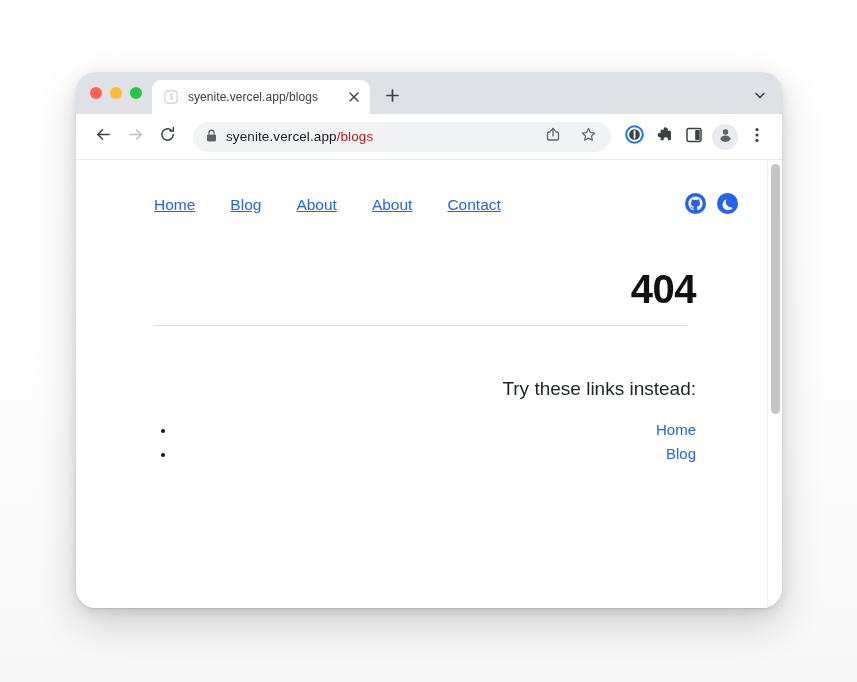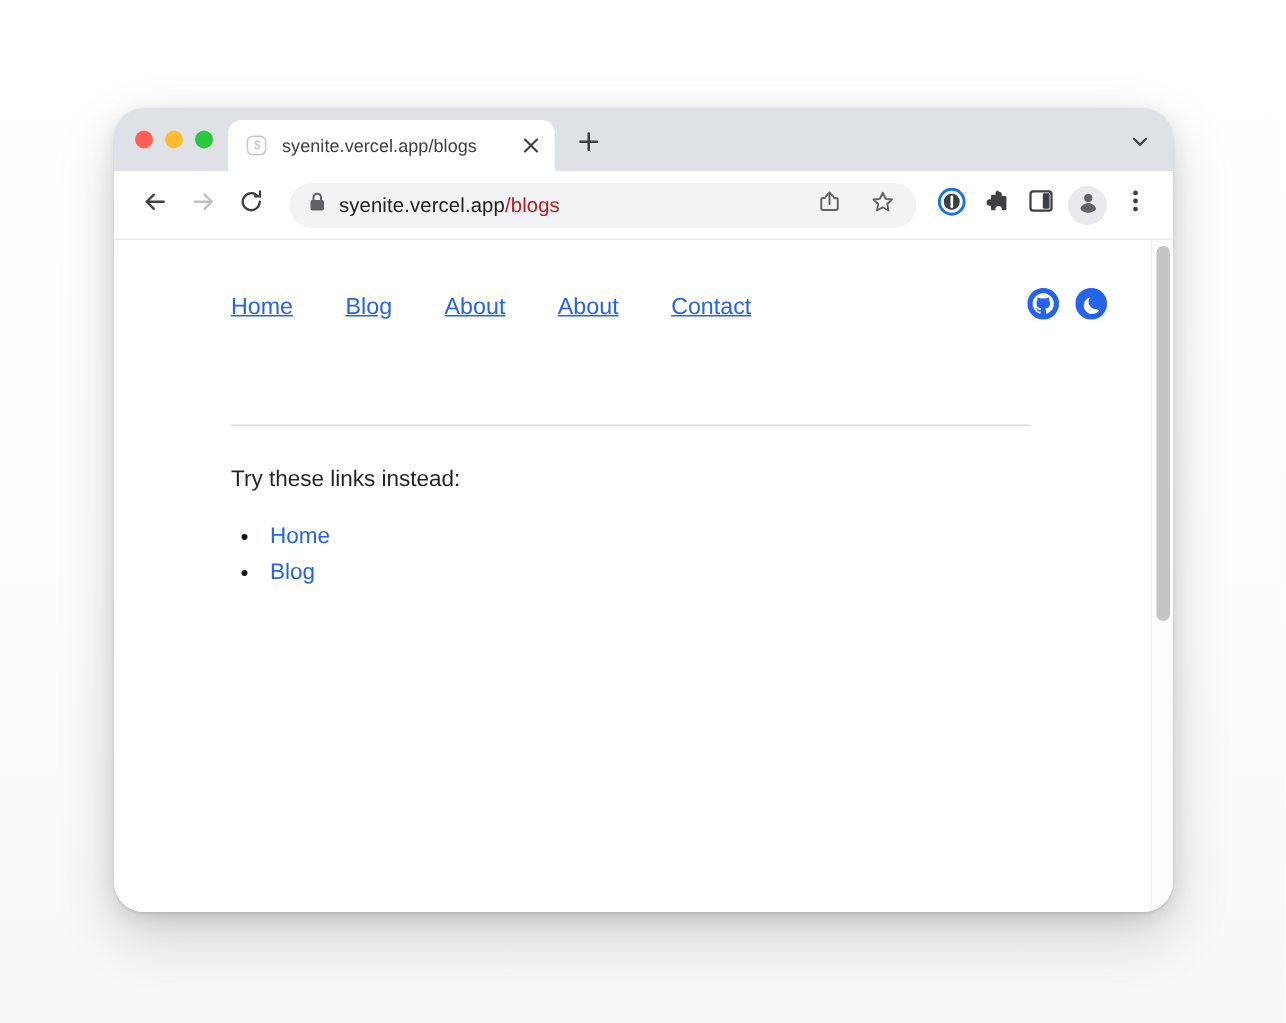--- a/index.html
+++ b/index.html
@@ -170,20 +170,21 @@
     flex: 1;
     background: #ffffff;
     position: relative;
     overflow: hidden;
     display: flex;
   }
   #page {
     flex: 1;
     position: relative;
     padding: 0;
+    text-align: right;
   }
 
   
   #scrollbar-track {
     width: 15px;
     flex: 0 0 15px;
     background: #fdfdfd;
     border-left: 1px solid #f0f0f0;
     position: relative;
   }
@@ -246,22 +247,22 @@
     background: #d9dce0;
     border: 0;
   }
   #error-message {
     margin-top: 23px;
     font-size: 19px;
     color: #4b5563;
     font-weight: 400;
   }
   #suggestion-text {
-    margin-top: 27px;
-    font-size: 15px;
+    margin-top: 52px;
+    font-size: 19px;
     color: #1f2328;
   }
   #suggestion-list {
     margin-top: 18px;
     padding-left: 22px;
     list-style: disc;
   }
   #suggestion-list li {
     font-size: 15px;
     line-height: 24px;
@@ -453,20 +454,21 @@
                 <svg width="23" height="23" viewBox="0 0 24 24">
                   <circle cx="12" cy="12" r="11" fill="#2563eb"></circle>
                   <path fill="#ffffff" d="M15.6 15.9A5.4 5.4 0 0 1 11 7.6a5.9 5.9 0 1 0 6.6 8.9 5.4 5.4 0 0 1-2 -.6z"></path>
                 </svg>
               </span>
             </span>
           </div>
         </nav>
 
         <main id="content">
+          <h1 id="error-code">404</h1>
 
           <hr id="divider">
 
 
           <p id="suggestion-text">Try these links instead:</p>
 
           <ul id="suggestion-list">
             <li>
               <a href="#">Home</a>
             </li>

